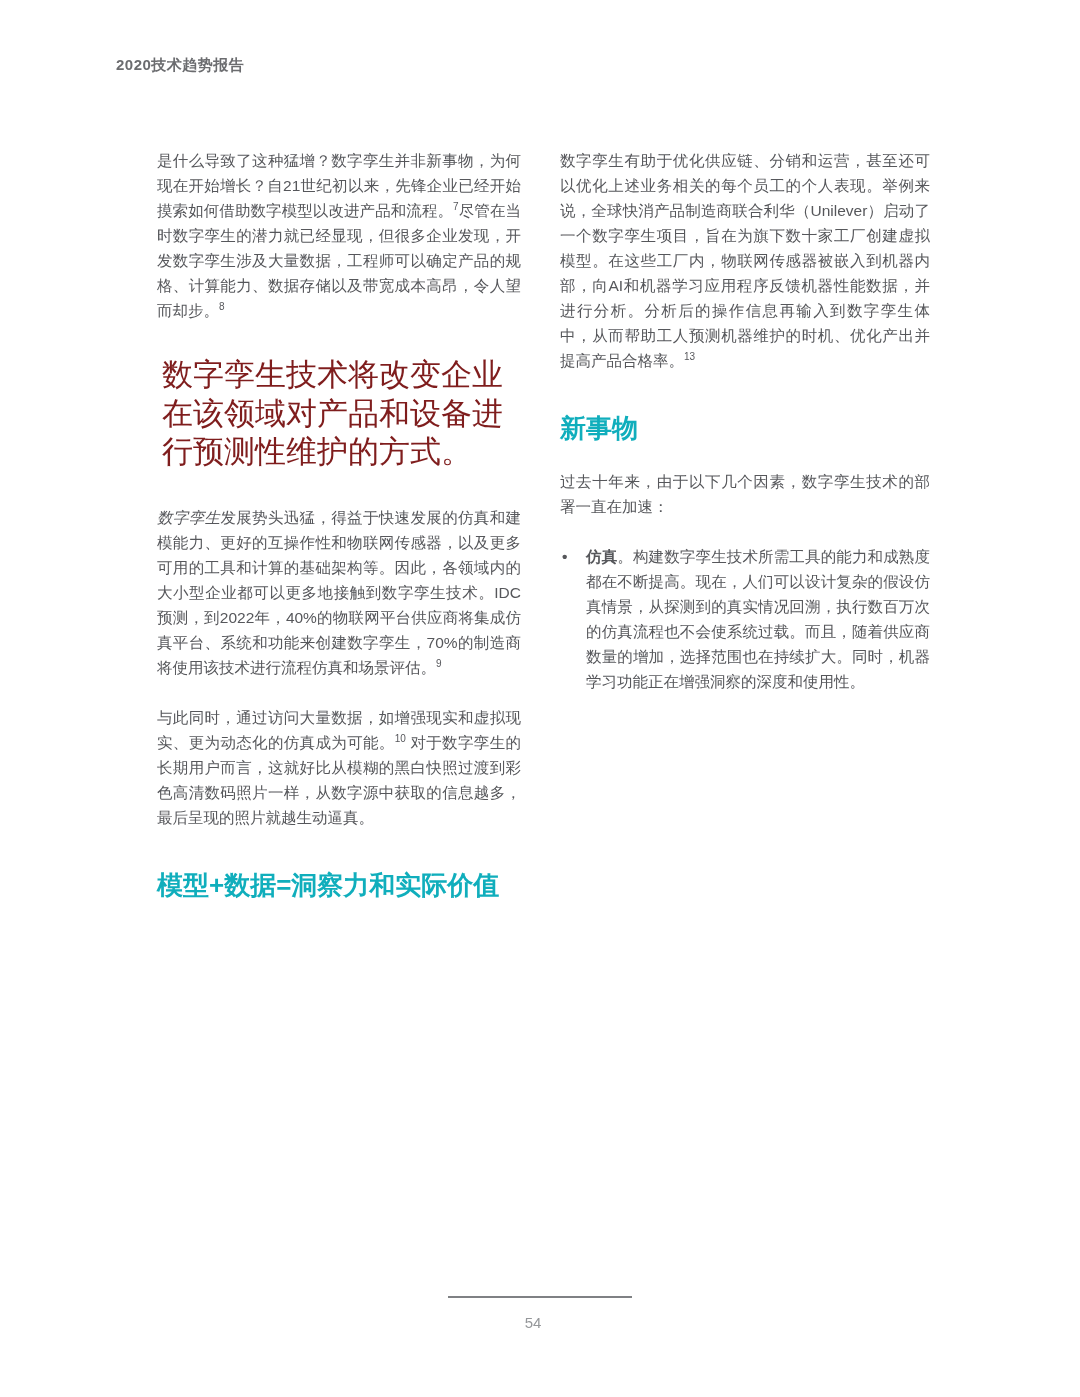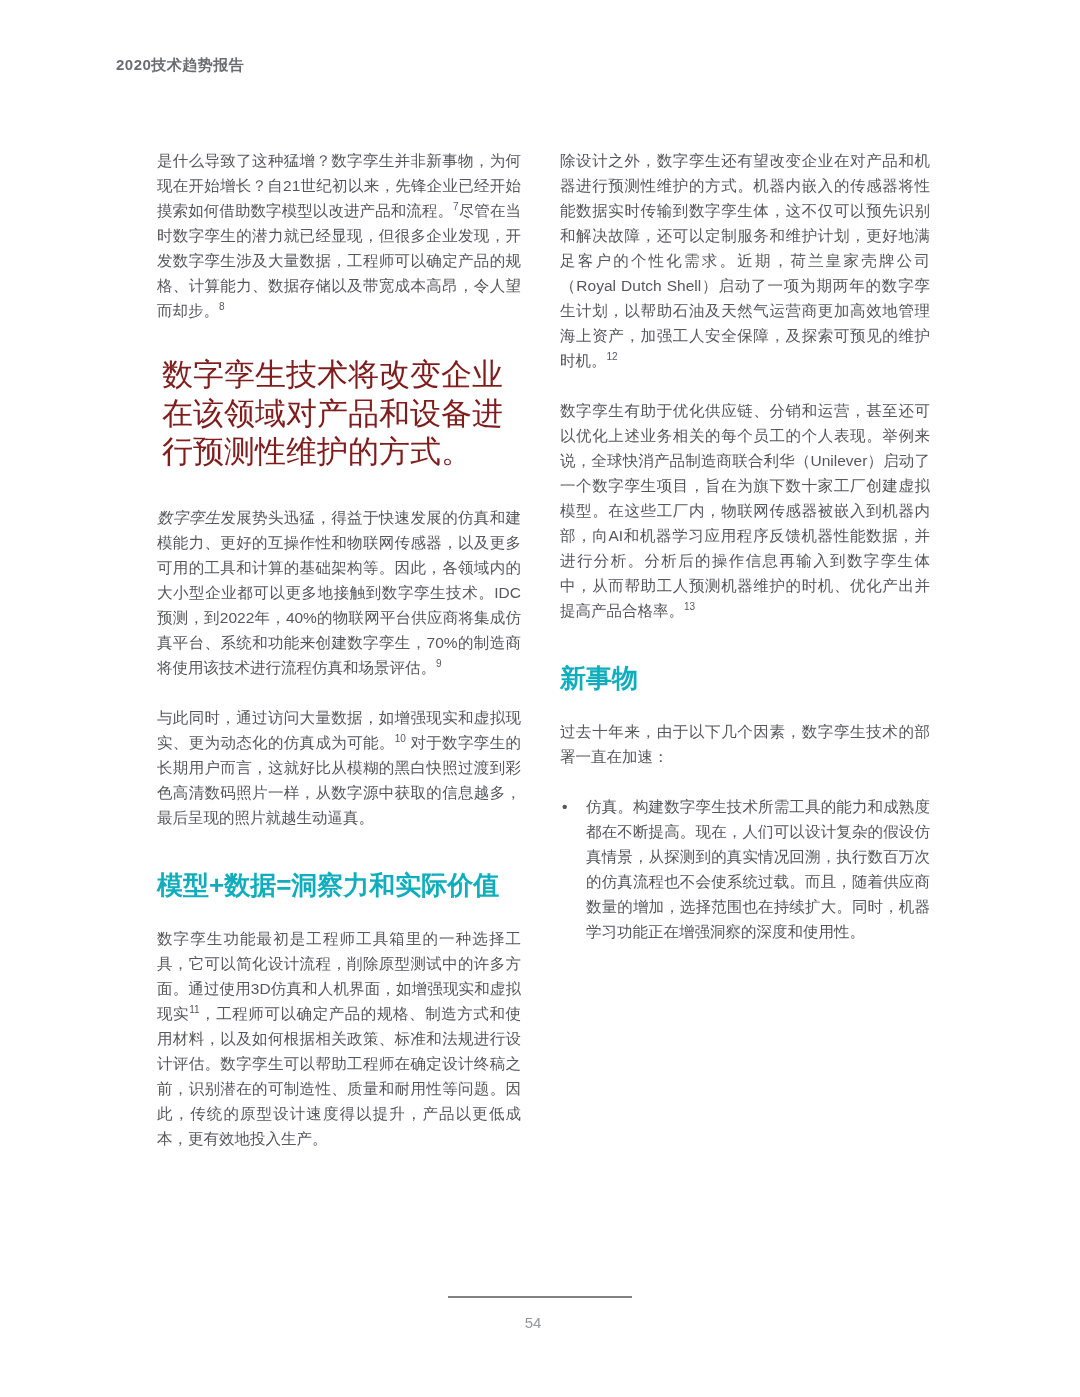--- a/index.html
+++ b/index.html
@@ -59,21 +59,21 @@
     position:relative;
     padding-left:26px;
     margin:0 0 25px 0;
   }
   ul.bullets li .dot {
     position:absolute;
     left:2px;
     top:0;
     font-weight:700;
   }
-  .bullet-term { font-weight:400; }
+  .bullet-term { font-weight:700; }
   .footer-rule {
     position:absolute;
     left:448px;
     top:1296px;
     width:184px;
     height:2px;
     background:#7f8184;
   }
   .page-number {
     position:absolute;
@@ -97,27 +97,25 @@
     <p class="body"><span>是什么导致了这种猛增？数字孪生并非新事物，为何现在开始增长？自21世纪初以来，先锋企业已经开始摸索如何借助数字模型以改进产品和流程。</span><sup class="fn">7</sup><span>尽管在当时数字孪生的潜力就已经显现，但很多企业发现，开发数字孪生涉及大量数据，工程师可以确定产品的规格、计算能力、数据存储以及带宽成本高昂，令人望而却步。</span><sup class="fn">8</sup></p>
 
     <h2 class="pullquote">数字孪生技术将改变企业在该领域对产品和设备进行预测性维护的方式。</h2>
 
     <p class="body"><em class="lead-italic">数字孪生</em><span>发展势头迅猛，得益于快速发展的仿真和建模能力、更好的互操作性和物联网传感器，以及更多可用的工具和计算的基础架构等。因此，各领域内的大小型企业都可以更多地接触到数字孪生技术。IDC预测，到2022年，40%的物联网平台供应商将集成仿真平台、系统和功能来创建数字孪生，70%的制造商将使用该技术进行流程仿真和场景评估。</span><sup class="fn">9</sup></p>
 
     <p class="body"><span>与此同时，通过访问大量数据，如增强现实和虚拟现实、更为动态化的仿真成为可能。</span><sup class="fn">10</sup><span> 对于数字孪生的长期用户而言，这就好比从模糊的黑白快照过渡到彩色高清数码照片一样，从数字源中获取的信息越多，最后呈现的照片就越生动逼真。</span></p>
 
     <h3 class="section-heading">模型+数据=洞察力和实际价值</h3>
 
-    <p class="body"><span>数字孪生功能最初是工程师工具箱里的一种选择工具，它可以简化设计流程，削除原型测试中的许多方面。通过使用3D仿真和人机界面，如增强现实和虚拟现实</span><sup class="fn">11</sup><span>，工程师可以确定产品的规格、制造方式和使用材料，以及如何根据相关政策、标准和法规进行设计评估。数字孪生可以帮助工程师在确定设计终稿之前，识别潜在的可制造性、质量和耐用性等问题。因此，传统的原型设计速度得以提升，产品以更低成本，更有效地投入生产。</span></p>
 
   </section>
 
   <section class="col col-right">
 
-    <p class="body"><span>除设计之外，数字孪生还有望改变企业在对产品和机器进行预测性维护的方式。机器内嵌入的传感器将性能数据实时传输到数字孪生体，这不仅可以预先识别和解决故障，还可以定制服务和维护计划，更好地满足客户的个性化需求。近期，荷兰皇家壳牌公司（Royal Dutch Shell）启动了一项为期两年的数字孪生计划，以帮助石油及天然气运营商更加高效地管理海上资产，加强工人安全保障，及探索可预见的维护时机。</span><sup class="fn">12</sup></p>
 
     <p class="body"><span>数字孪生有助于优化供应链、分销和运营，甚至还可以优化上述业务相关的每个员工的个人表现。举例来说，全球快消产品制造商联合利华（Unilever）启动了一个数字孪生项目，旨在为旗下数十家工厂创建虚拟模型。在这些工厂内，物联网传感器被嵌入到机器内部，向AI和机器学习应用程序反馈机器性能数据，并进行分析。分析后的操作信息再输入到数字孪生体中，从而帮助工人预测机器维护的时机、优化产出并提高产品合格率。</span><sup class="fn">13</sup></p>
 
 
     <h3 class="section-heading">新事物</h3>
 
     <p class="body intro">过去十年来，由于以下几个因素，数字孪生技术的部署一直在加速：</p>
 
     <ul class="bullets">
       <li>

